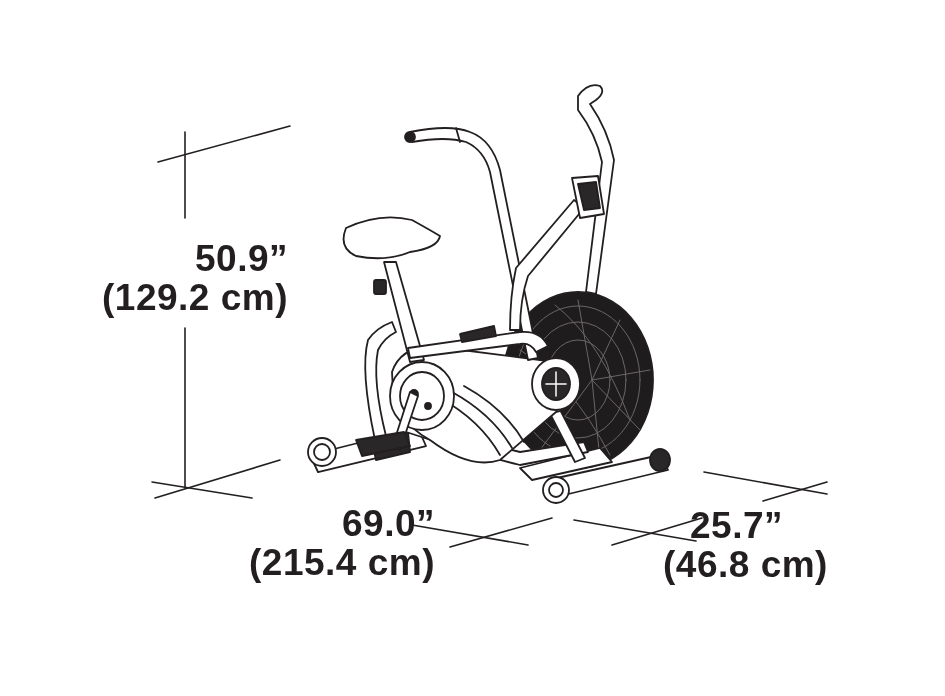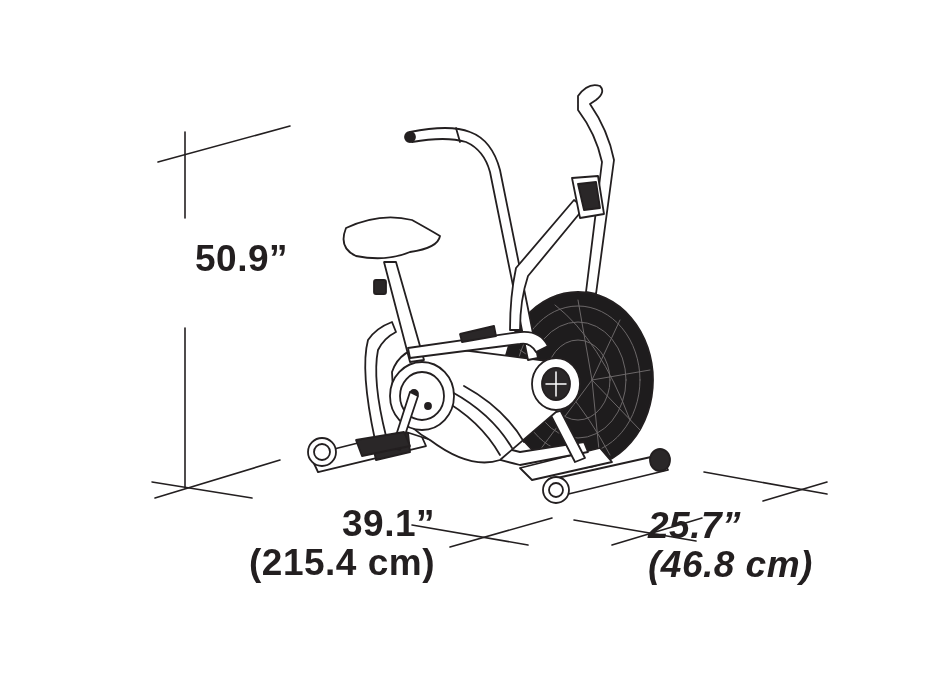--- a/index.html
+++ b/index.html
@@ -12,21 +12,21 @@
     font-weight: bold;
     color: #231f20;
     text-align: right;
     line-height: 1.05;
     letter-spacing: 0.5px;
   }
   .dim-label .imp { display: block; font-size: 37px; }
   .dim-label .met { display: block; font-size: 37px; }
   #label-height { left: 68px; top: 240px; width: 220px; }
   #label-length { left: 205px; top: 505px; width: 230px; }
-  #label-width { left: 648px; top: 507px; width: 195px; text-align: left; font-style: italic; }
+  #label-width { left: 648px; top: 507px; width: 195px; text-align: center; }
   #label-width .imp { padding-right: 18px; }
 </style>
 </head>
 <body>
 
 <div id="stage">
 
   <svg class="drawing" viewBox="0 0 945 696" xmlns="http://www.w3.org/2000/svg">
     <g stroke="#231f20" stroke-width="1.6" fill="none" stroke-linecap="round">
 
@@ -128,24 +128,25 @@
         <path d="M578 184 L596 182 L600 208 L584 210 Z" fill="#2a2728"></path>
       </g>
 
       <path d="M408 348 L520 332 Q540 330 548 346 L536 352 Q530 342 520 344 L410 358 Z"></path>
       <path d="M460 334 L494 326 L496 336 L462 342 Z" fill="#2a2728"></path>
     </g>
   </svg>
 
   <div id="label-height" class="dim-label">
     <span class="imp">50.9”</span>
+    <span class="met">(129.2 cm)</span>
   </div>
 
   <div id="label-length" class="dim-label">
-    <span class="imp">39.1”</span>
+    <span class="imp">69.0”</span>
     <span class="met">(215.4 cm)</span>
   </div>
 
   <div id="label-width" class="dim-label">
     <span class="imp">25.7”</span>
     <span class="met">(46.8 cm)</span>
   </div>
 </div>
 
 </body></html>

